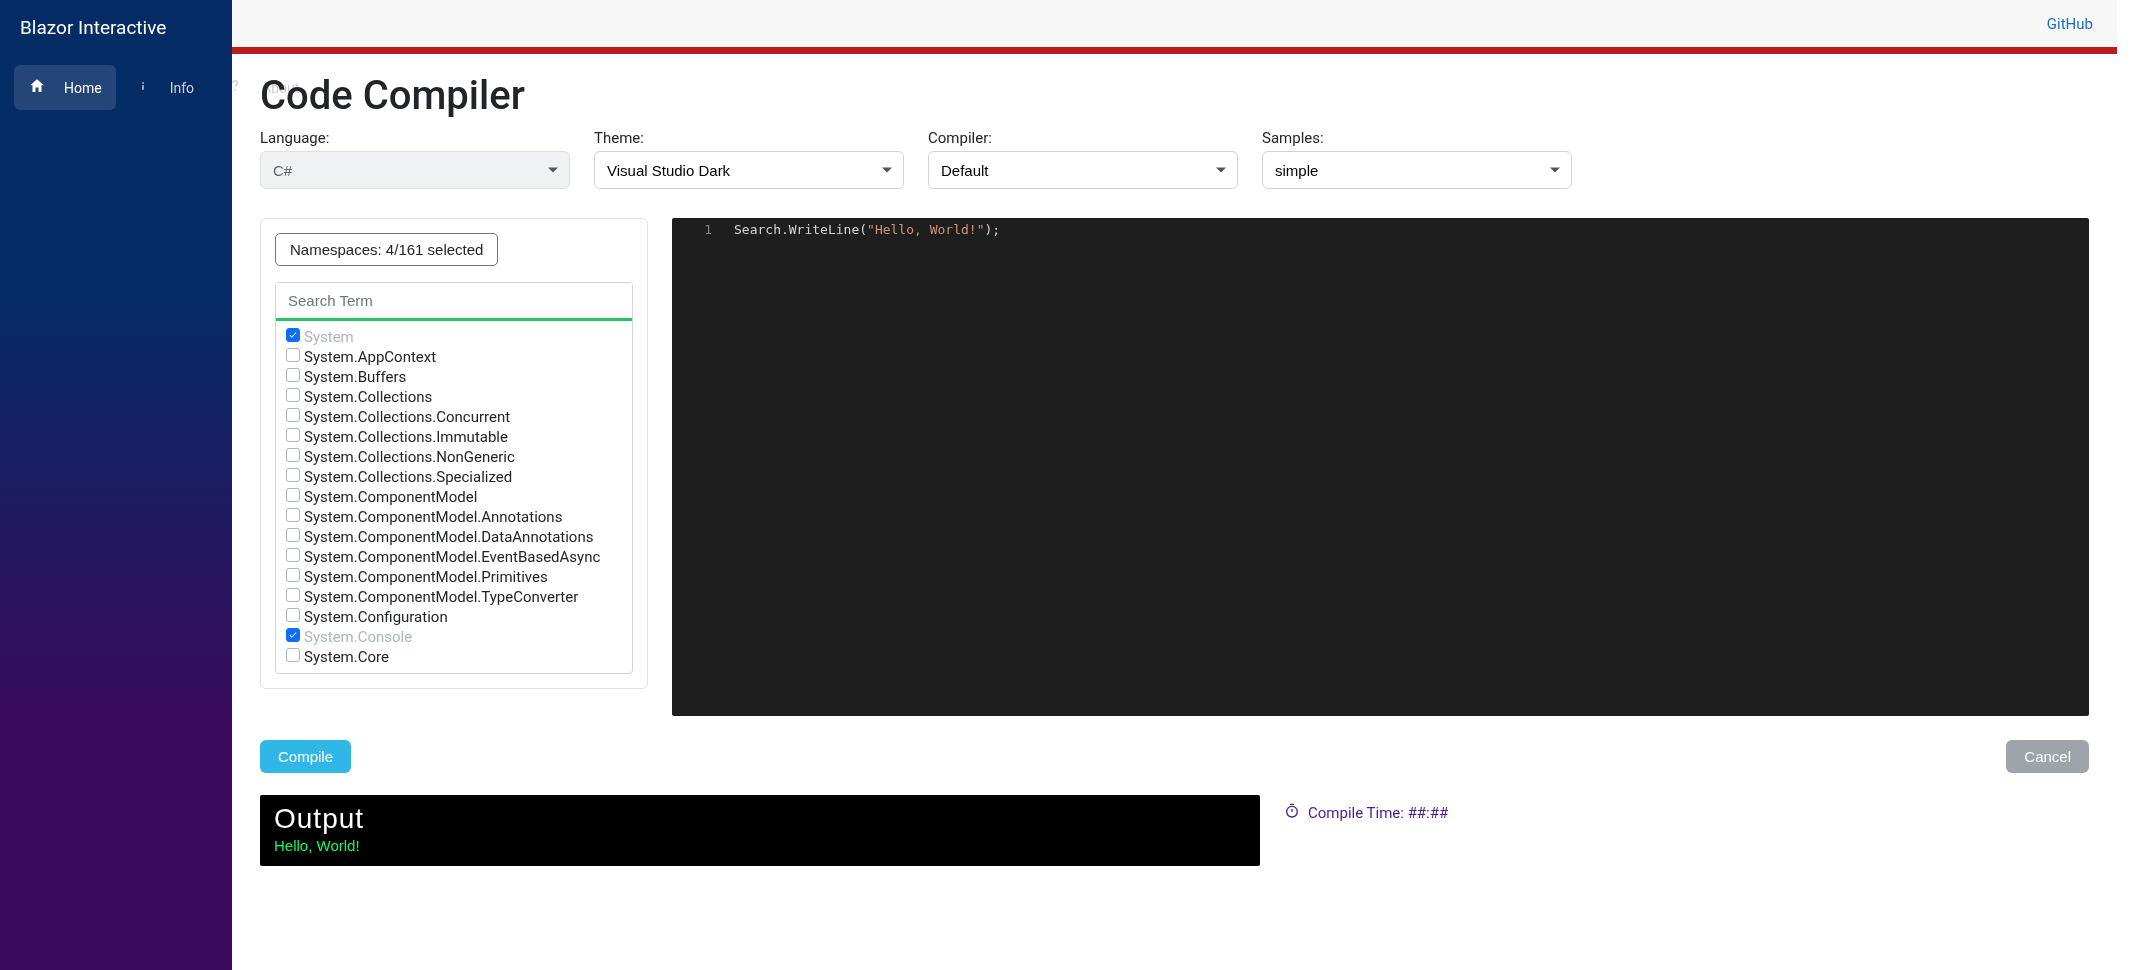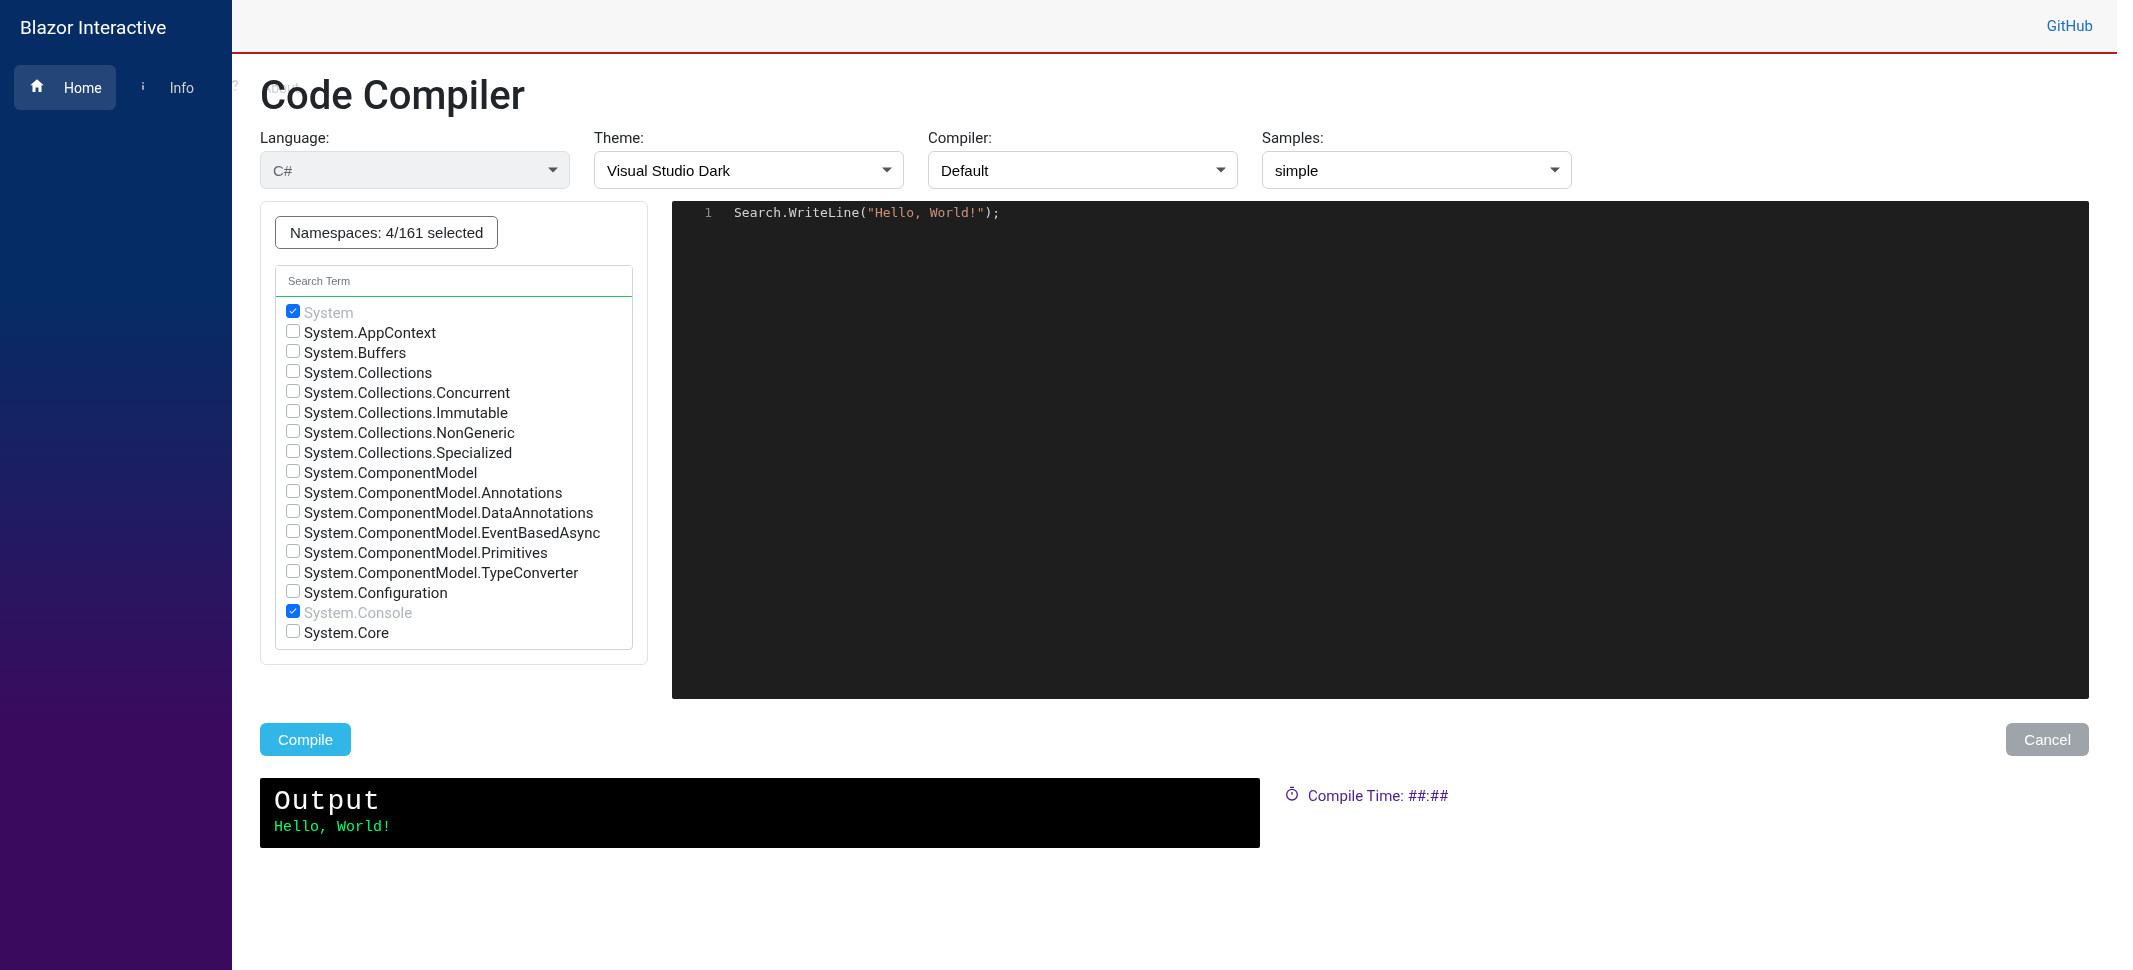--- a/index.html
+++ b/index.html
@@ -5,56 +5,56 @@
 *{box-sizing:border-box;margin:0;padding:0}
 body{font-family:-apple-system,BlinkMacSystemFont,"Segoe UI",Roboto,"Helvetica Neue",Arial,sans-serif;background:#fff;color:#212529}
 .app{display:flex;height:100vh;width:100%}
 .sidebar{width:232px;background:linear-gradient(180deg,#052c65 0%,#052c65 30%,#3a0a5e 75%);color:#fff;flex-shrink:0}
 .sidebar-brand{padding:16px 20px;font-size:19px;font-weight:400;color:#fff}
 .nav-list{padding:10px 14px;display:flex;flex-direction:row;gap:4px}
 .nav-item{display:flex;align-items:center;gap:18px;padding:12px 14px;border-radius:6px;color:#d0d0d0;font-size:14px;cursor:pointer}
 .nav-item.active{background:rgba(255,255,255,0.12);color:#fff}
 .nav-item svg{width:18px;height:18px;flex-shrink:0}
 .main{flex:1;display:flex;flex-direction:column;max-width:1885px}
-.topbar{height:54px;background:#f7f7f7;border-bottom:2px solid #b91c1c;display:flex;align-items:center;justify-content:flex-end;padding:0 24px}
+.topbar{height:54px;background:#f7f7f7;border-bottom:7px solid #b91c1c;display:flex;align-items:center;justify-content:flex-end;padding:0 24px}
 .topbar a{color:#1b6ec2;text-decoration:none;font-size:15px}
 .content{padding:18px 28px;overflow:auto}
 h1.page-title{font-size:40px;font-weight:500;margin-bottom:10px}
-.controls-row{display:flex;gap:24px;margin-bottom:12px}
+.controls-row{display:flex;gap:24px;margin-bottom:29px}
 .ctrl-group{flex:1;max-width:310px}
 .ctrl-label{font-size:15px;color:#212529;margin-bottom:4px;display:block}
 .select{width:100%;height:38px;border:1px solid #ced4da;border-radius:6px;padding:0 12px;font-size:15px;background:#fff;appearance:none;-webkit-appearance:none}
 .select:disabled{background:#e9ecef;color:#212529}
 .select-wrap{position:relative}
 .select-wrap::after{content:"";position:absolute;right:12px;top:50%;width:0;height:0;border-left:5px solid transparent;border-right:5px solid transparent;border-top:5px solid #555;transform:translateY(-50%);pointer-events:none}
 .work-row{display:flex;gap:24px;margin-bottom:24px;align-items:flex-start}
 .ns-panel{width:388px;border:1px solid #dee2e6;border-radius:6px;padding:14px;background:#fff}
 .ns-btn{border:1px solid #6c757d;background:#fff;padding:7px 14px;border-radius:5px;font-size:15px;color:#212529;cursor:pointer}
 .ns-dropdown{margin-top:16px;border:1px solid #ced4da;border-radius:4px;background:#fff}
-.ns-search{width:100%;border:none;border-bottom:1px solid #22c55e;padding:9px 12px;font-size:11px;outline:none}
+.ns-search{width:100%;border:none;border-bottom:3px solid #22c55e;padding:9px 12px;font-size:15px;outline:none}
 .ns-search::placeholder{color:#6c757d}
 .ns-list{padding:6px 8px;max-height:400px;overflow:auto}
 .ns-item{display:flex;align-items:flex-start;gap:4px;padding:1px 2px;font-size:15px}
 .ns-item.checked{color:#adb5bd}
 .ns-check{width:14px;height:14px;border:1px solid #adb5bd;border-radius:3px;flex-shrink:0;display:flex;align-items:center;justify-content:center}
 .ns-item.checked .ns-check{background:#0d6efd;border-color:#0d6efd}
 .ns-check svg{width:10px;height:10px}
 .editor{flex:1;background:#1e1e1e;border-radius:2px;height:498px;color:#d4d4d4;font-family:Menlo,Consolas,monospace;font-size:13px;padding:4px 0;position:relative;overflow:hidden}
 .editor-line{display:flex}
 .editor-gutter{width:62px;text-align:right;padding-right:22px;color:#858585;user-select:none}
 .editor-code{flex:1}
 .tok-str{color:#ce9178}
 .tok-punc{color:#d4d4d4}
 .tok-member{color:#d4d4d4}
 .action-row{display:flex;gap:12px;justify-content:space-between;margin-bottom:22px}
 .btn{padding:8px 18px;border:none;border-radius:6px;font-size:15px;cursor:pointer}
 .btn-info{background:#31b6e8;color:#fff}
 .btn-secondary{background:#6c757d;color:#fff;opacity:.65}
 .bottom-row{display:flex;gap:24px;align-items:flex-start}
-.output-box{flex:0 0 1000px;background:#000;color:#fff;font-family:Liberation Mono, monospace;padding:8px 14px 12px;border-radius:2px}
+.output-box{flex:0 0 1000px;background:#000;color:#fff;font-family:Liberation Sans, sans-serif;padding:8px 14px 12px;border-radius:2px}
 .output-title{font-size:28px;letter-spacing:1px;margin-bottom:2px}
 .output-body{color:#00ff66;font-size:15px}
 .compile-time{display:flex;align-items:center;gap:8px;font-size:15px;color:#4c1d95;padding-top:8px}
 .compile-time svg{width:16px;height:16px}
 </style>
 </head>
 <body>
 
 <div class="app">
   <aside class="sidebar">

